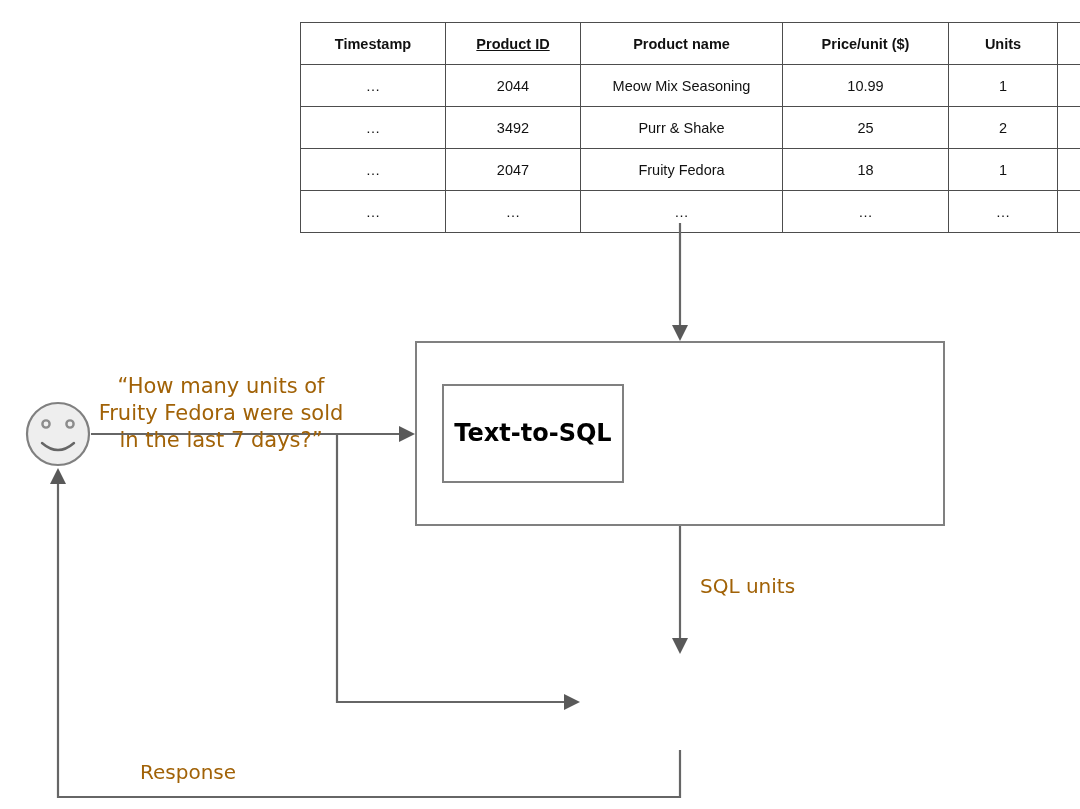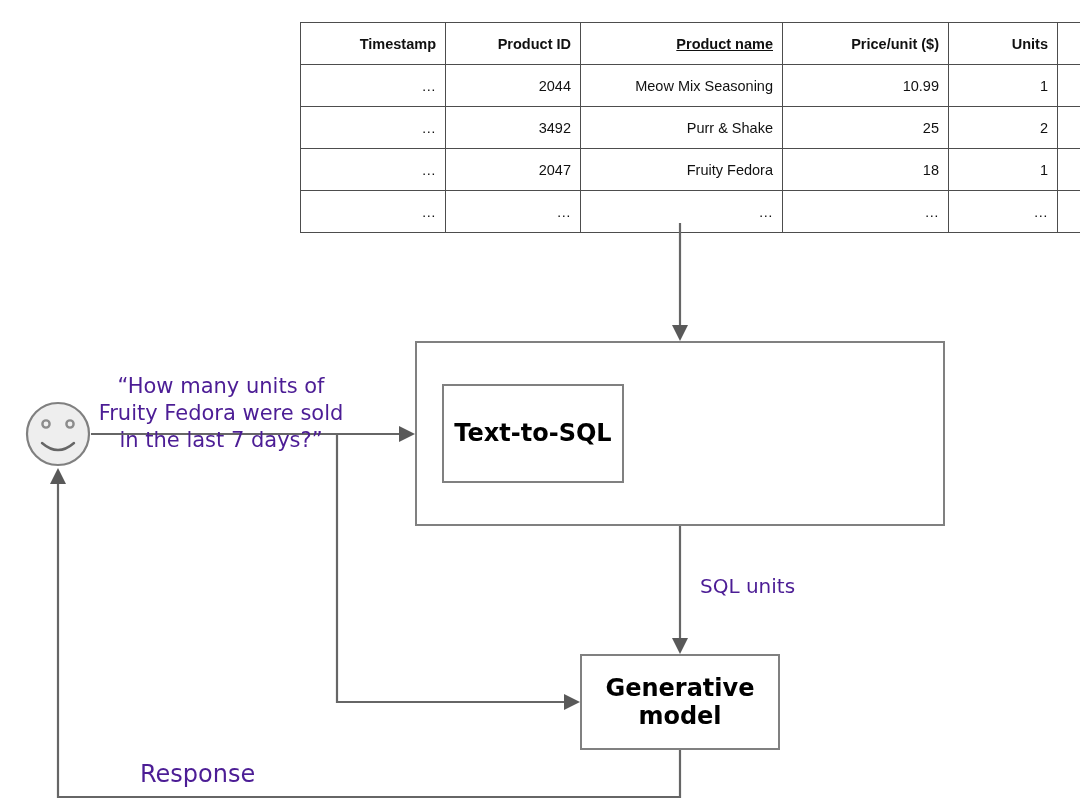--- a/index.html
+++ b/index.html
@@ -33,31 +33,31 @@
     table-layout: fixed;
     font-family: "Liberation Sans", sans-serif;
     font-size: 14.5px;
     color: #111111;
   }
   .data-table th,
   .data-table td {
     border: 1.3px solid #4d4d4d;
     padding: 0 9px;
     height: 41px;
-    text-align: right;
+    text-align: center;
     vertical-align: middle;
     white-space: nowrap;
     overflow: hidden;
   }
   .data-table th {
     font-weight: bold;
   }
   .col-ts    { width: 126px; }
-  .col-pid   { width: 116px; }
-  .col-pname { width: 183px; text-decoration: underline; }
+  .col-pid   { width: 116px; text-decoration: underline; }
+  .col-pname { width: 183px; }
   .col-price { width: 147px; }
   .col-units { width: 90px; }
   .col-total { width: 96px; }
 
   
   .flow-box {
     position: absolute;
     box-sizing: border-box;
     border: 2.2px solid #808080;
     background: #ffffff;
@@ -95,39 +95,39 @@
     top: 654px;
     width: 200px;
     height: 96px;
     font-size: 24px;
   }
 
   
   .label {
     position: absolute;
     font-family: "DejaVu Sans", "Liberation Sans", sans-serif;
-    color: #4c1d95;
+    color: #a16207;
   }
   #user-question-label {
     left: 96px;
     top: 373px;
     width: 250px;
     text-align: center;
     font-size: 21px;
     line-height: 1.28;
   }
   #sql-result-label {
     left: 700px;
     top: 574px;
     font-size: 20px;
   }
   #response-label {
     left: 140px;
     top: 760px;
-    font-size: 24px;
+    font-size: 20px;
   }
 
   
   #connector-layer {
     position: absolute;
     left: 0;
     top: 0;
     width: 1080px;
     height: 809px;
     pointer-events: none;
@@ -239,26 +239,20 @@
     </g>
   </svg>
 
   <div class="flow-box" id="outer-pipeline-box"></div>
 
   <div class="flow-box" id="text-to-sql-box">
     <span>Text-to-SQL</span>
   </div>
 
 
-  <div class="flow-box" id="generative-model-box">
-    <span>
-      <span>Generative</span><br>
-      <span>model</span>
-    </span>
-  </div>
 
   <div class="label" id="user-question-label">“How many units of Fruity Fedora were sold in the last 7 days?”</div>
 
   <div class="label" id="sql-result-label">SQL units</div>
 
   <div class="label" id="response-label">Response</div>
 
 </div>
 
 </body></html>

